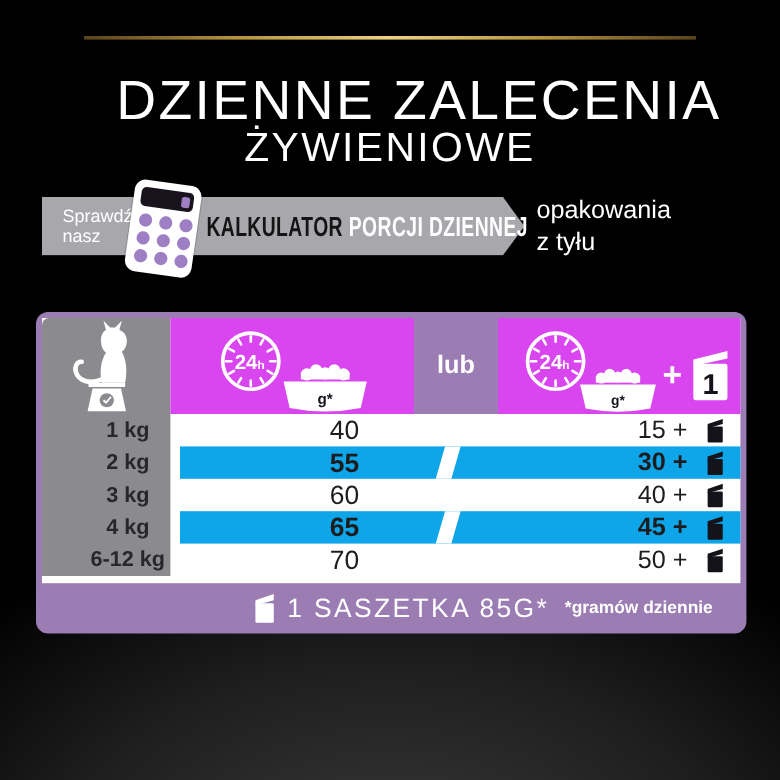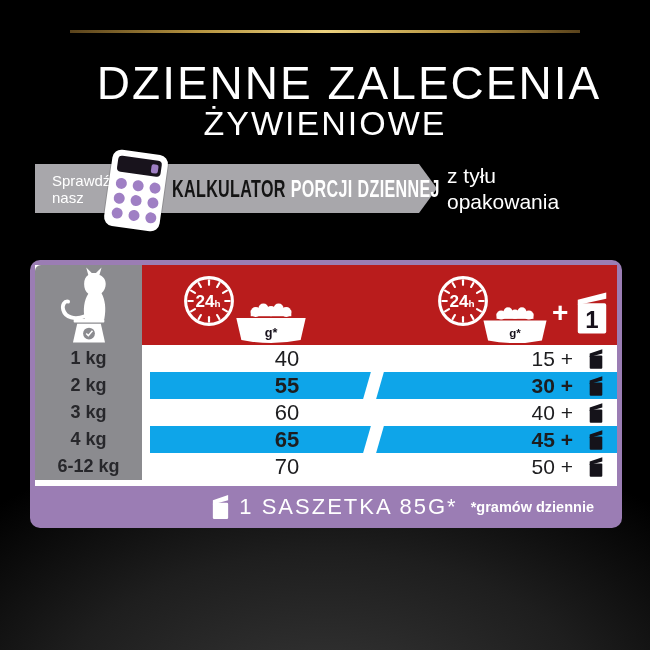--- a/index.html
+++ b/index.html
@@ -32,23 +32,23 @@
   .calc-screen{margin:6px 6px 0;height:16px;background:#18131c;border-radius:4px;position:relative;}
   .calc-screen .cell{position:absolute;right:3px;top:4px;width:7px;height:9px;background:#9f7fc4;border-radius:2px;}
   .calc-dots{display:grid;grid-template-columns:repeat(3,11px);gap:4px 6px;padding:6px 0 0 7px;}
   .calc-dots i{width:11px;height:11px;border-radius:50%;background:#9f7fc4;}
   
   .feed-table{position:absolute;left:30px;top:260px;width:592px;height:268px;background:#9b7db4;border-radius:10px;}
   .table-panel{position:absolute;left:5px;top:5px;width:582px;height:221px;background:#fff;}
   .weight-col{position:absolute;left:5px;top:5px;width:107px;height:215px;background:#8b8b8f;border-top-left-radius:6px;}
   .cat-box{position:absolute;left:5px;top:6px;width:107px;height:78px;}
   .cat-box svg{display:block;margin:0 auto;}
-  .weights{position:absolute;left:5px;top:85px;width:107px;}
+  .weights{position:absolute;left:5px;top:85px;width:107px;padding-left:18px;}
   .wlabel{height:27px;line-height:27px;text-align:center;font-size:18px;font-weight:bold;color:#27272b;}
-  .hdr{position:absolute;left:112px;top:5px;width:475px;height:80px;background:#b91c1c;}
+  .hdr{position:absolute;left:112px;top:5px;width:475px;height:80px;background:#d946ef;}
   .hcell{position:absolute;top:0;height:80px;}
   .hc1{left:0;width:198px;}
   .hc2{left:278px;width:197px;}
   .lub{position:absolute;left:203px;top:0;width:70px;height:80px;background:#9b7db4;color:#fff;
     font-size:21px;font-weight:bold;text-align:center;line-height:80px;}
   .clock{position:absolute;}
   .bowl{position:absolute;}
   .plus-big{position:absolute;color:#fff;font-size:28px;font-weight:bold;}
   .pouch-hdr{position:absolute;}
   
@@ -99,22 +99,22 @@
           <i></i>
           <i></i>
           <i></i>
       </div>
     </div>
     <div class="banner-label">
       <span class="dark">KALKULATOR</span>
       <span class="light">PORCJI DZIENNEJ</span>
     </div>
     <div class="banner-suffix">
+      <div>opakowania</div>
       <div>z tyłu</div>
-      <div>opakowania</div>
     </div>
   </div>
 
   <div class="feed-table">
     <div class="table-panel"></div>
     <div class="weight-col"></div>
 
     <div class="cat-box">
       <svg width="74" height="78" viewBox="0 0 100 112">
         <path fill="#fff" d="M49 13 L46 2 L54 10 L60 10 L68 2 L65 13 C71 15 74 20 74 26 C74 31 72 36 68 39 C73 48 75 61 72 76 L44 76 C41 63 43 49 49 40 C45 37 43 32 43 26 C43 20 45 15 49 13 Z"></path>
@@ -161,20 +161,21 @@
               <circle cx="45" cy="12" r="6"></circle>
             <circle cx="54" cy="9" r="6"></circle>
               <circle cx="63" cy="13" r="6"></circle>
             <rect x="21" y="11" width="48" height="7"></rect>
             <path d="M4 20 H86 L80 46 Q45 53 10 46 Z"></path>
           </g>
           <text x="45" y="42" text-anchor="middle" font-size="15" font-weight="bold" fill="#17111b" font-family="Liberation Sans, sans-serif">g*</text>
         </svg>
       </div>
 
+      <div class="lub">lub</div>
 
       <div class="hcell hc2">
         <svg class="clock" style="left:16px;top:9px;" width="54" height="54" viewBox="0 0 60 60">
           <circle cx="30" cy="30" r="26" fill="none" stroke="#fff" stroke-width="3.4"></circle>
           <g stroke="#fff" stroke-width="2.4" stroke-linecap="round">
             <line x1="30" y1="7" x2="30" y2="12" transform="rotate(0 30 30)"></line>
             <line x1="30" y1="7" x2="30" y2="12" transform="rotate(30 30 30)"></line>
             <line x1="30" y1="7" x2="30" y2="12" transform="rotate(60 30 30)"></line>
             <line x1="30" y1="7" x2="30" y2="12" transform="rotate(90 30 30)"></line>
             <line x1="30" y1="7" x2="30" y2="12" transform="rotate(120 30 30)"></line>

